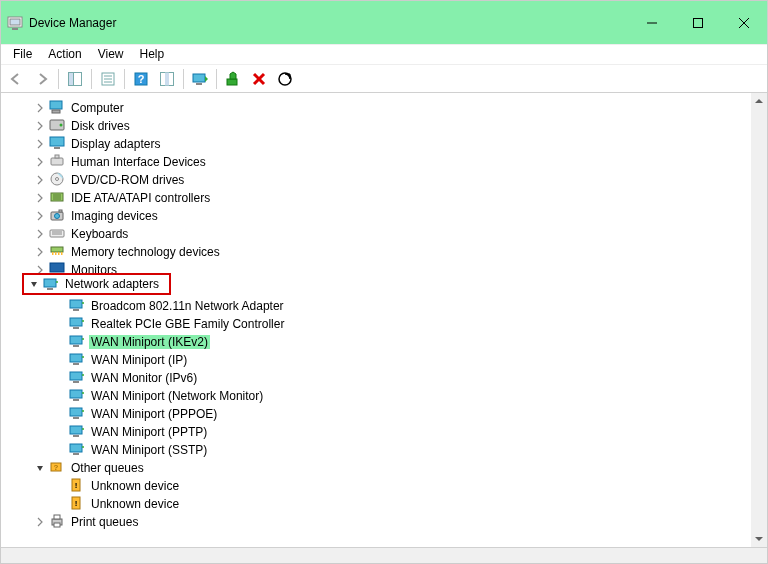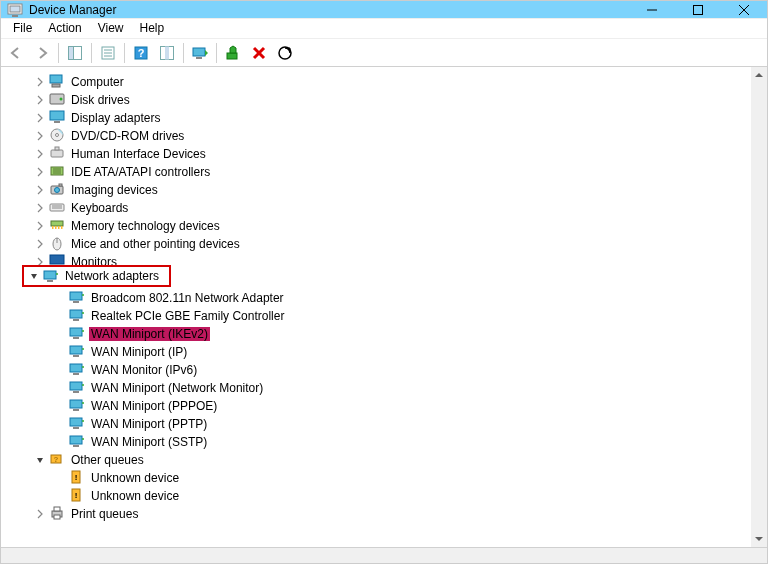--- a/index.html
+++ b/index.html
@@ -1,19 +1,19 @@
 <!DOCTYPE html>
 <html><head>
 <meta charset="utf-8">
 <style>
   * { box-sizing: border-box; }
   html, body { margin:0; padding:0; font-family: "Segoe UI", Tahoma, sans-serif; font-size:12px; color:#000; background:#fff; }
   body { width:768px; height:564px; display:flex; flex-direction:column; border:1px solid #ccc; overflow:hidden; }
 
-  .titlebar { height:18px; display:flex; align-items:center; padding:0 0 0 6px; background:#7dd3fc; border-bottom:1px solid #eee; }
+  .titlebar { height:44px; display:flex; align-items:center; padding:0 0 0 6px; background:#86efac; border-bottom:1px solid #eee; }
   .titlebar .appicon { width:16px; height:16px; margin-right:6px; display:flex; align-items:center; justify-content:center; }
   .titlebar .title { flex:1; font-size:12px; }
   .winbtns { display:flex; }
   .winbtn { width:46px; height:30px; display:flex; align-items:center; justify-content:center; }
   .winbtn svg { width:10px; height:10px; }
 
   .menubar { height:20px; display:flex; padding:0 4px; font-size:12px; border-bottom:1px solid #eee;}
   .menuitem { padding:2px 8px; cursor:default; }
 
   .toolbar { height:28px; display:flex; align-items:center; padding:0 2px; border-bottom:1px solid #d0d0d0; gap:0; }
@@ -21,21 +21,21 @@
   .tsep { width:1px; height:20px; background:#d0d0d0; margin:0 3px; }
 
   .content { flex:1; display:flex; overflow:hidden; position:relative; background:#fff; }
   .tree { flex:1; overflow-y:auto; overflow-x:hidden; padding:4px 0 0 0; }
   .scrollbar-fake { width:16px; background:#f0f0f0; position:relative; }
   .scroll-up, .scroll-down { position:absolute; left:0; width:16px; height:16px; display:flex; align-items:center; justify-content:center; color:#606060;}
   .scroll-up { top:0; }
   .scroll-down { bottom:0; }
 
   .row { display:flex; align-items:flex-end; height:18px; padding-left:14px; white-space:nowrap; cursor:default; }
-  .row.selected .label-wrap { background:#be185d; }
+  .row.selected .label-wrap { background:#86efac; }
   .row .indent { display:inline-block; height:1px; }
   .row .chev { width:14px; height:14px; display:flex; align-items:center; justify-content:center; color:#666; flex-shrink:0; }
   .row .chev.none svg { visibility:hidden; }
   .row .devicon { width:16px; height:16px; margin:0 4px 0 2px; flex-shrink:0; display:flex; align-items:center; justify-content:center; }
   .row .label-wrap { padding:0 2px; }
 
   .highlight-box { border:2px solid #d40000; position:relative; padding:0; margin-left:3px;margin-top:13px; }
   .highlight-inner { display:flex; align-items:center; height:18px; padding-left:3px; padding-right:8px;}
 
   .statusbar { height:16px; border-top:1px solid #d0d0d0; background:#f0f0f0; }
@@ -198,48 +198,48 @@
       </div>
       <div class="row">
         <span class="indent" style="width:18px"></span>
         <span class="chev">
           <svg width="10" height="10" viewBox="0 0 10 10">
             <path d="M3 1 L7 5 L3 9" fill="none" stroke="#888" stroke-width="1.2"></path>
           </svg>
         </span>
         <span class="devicon">
           <svg width="16" height="16" viewBox="0 0 16 16">
+            <use href="#i-hid"></use>
+          </svg>
+        </span>
+        <span class="label-wrap">Human Interface Devices</span>
+      </div>
+      <div class="row">
+        <span class="indent" style="width:18px"></span>
+        <span class="chev">
+          <svg width="10" height="10" viewBox="0 0 10 10">
+            <path d="M3 1 L7 5 L3 9" fill="none" stroke="#888" stroke-width="1.2"></path>
+          </svg>
+        </span>
+        <span class="devicon">
+          <svg width="16" height="16" viewBox="0 0 16 16">
             <use href="#i-dvd"></use>
           </svg>
         </span>
         <span class="label-wrap">DVD/CD-ROM drives</span>
       </div>
       <div class="row">
         <span class="indent" style="width:18px"></span>
         <span class="chev">
           <svg width="10" height="10" viewBox="0 0 10 10">
             <path d="M3 1 L7 5 L3 9" fill="none" stroke="#888" stroke-width="1.2"></path>
           </svg>
         </span>
         <span class="devicon">
           <svg width="16" height="16" viewBox="0 0 16 16">
-            <use href="#i-hid"></use>
-          </svg>
-        </span>
-        <span class="label-wrap">Human Interface Devices</span>
-      </div>
-      <div class="row">
-        <span class="indent" style="width:18px"></span>
-        <span class="chev">
-          <svg width="10" height="10" viewBox="0 0 10 10">
-            <path d="M3 1 L7 5 L3 9" fill="none" stroke="#888" stroke-width="1.2"></path>
-          </svg>
-        </span>
-        <span class="devicon">
-          <svg width="16" height="16" viewBox="0 0 16 16">
             <use href="#i-ide"></use>
           </svg>
         </span>
         <span class="label-wrap">IDE ATA/ATAPI controllers</span>
       </div>
       <div class="row">
         <span class="indent" style="width:18px"></span>
         <span class="chev">
           <svg width="10" height="10" viewBox="0 0 10 10">
             <path d="M3 1 L7 5 L3 9" fill="none" stroke="#888" stroke-width="1.2"></path>
@@ -272,34 +272,20 @@
           <svg width="10" height="10" viewBox="0 0 10 10">
             <path d="M3 1 L7 5 L3 9" fill="none" stroke="#888" stroke-width="1.2"></path>
           </svg>
         </span>
         <span class="devicon">
           <svg width="16" height="16" viewBox="0 0 16 16">
             <use href="#i-memory"></use>
           </svg>
         </span>
         <span class="label-wrap">Memory technology devices</span>
-      </div>
-      <div class="row">
-        <span class="indent" style="width:18px"></span>
-        <span class="chev">
-          <svg width="10" height="10" viewBox="0 0 10 10">
-            <path d="M3 1 L7 5 L3 9" fill="none" stroke="#888" stroke-width="1.2"></path>
-          </svg>
-        </span>
-        <span class="devicon">
-          <svg width="16" height="16" viewBox="0 0 16 16">
-            <use href="#i-mouse"></use>
-          </svg>
-        </span>
-        <span class="label-wrap">Mice and other pointing devices</span>
       </div>
       <div class="row">
         <span class="indent" style="width:18px"></span>
         <span class="chev">
           <svg width="10" height="10" viewBox="0 0 10 10">
             <path d="M3 1 L7 5 L3 9" fill="none" stroke="#888" stroke-width="1.2"></path>
           </svg>
         </span>
         <span class="devicon">
           <svg width="16" height="16" viewBox="0 0 16 16">

